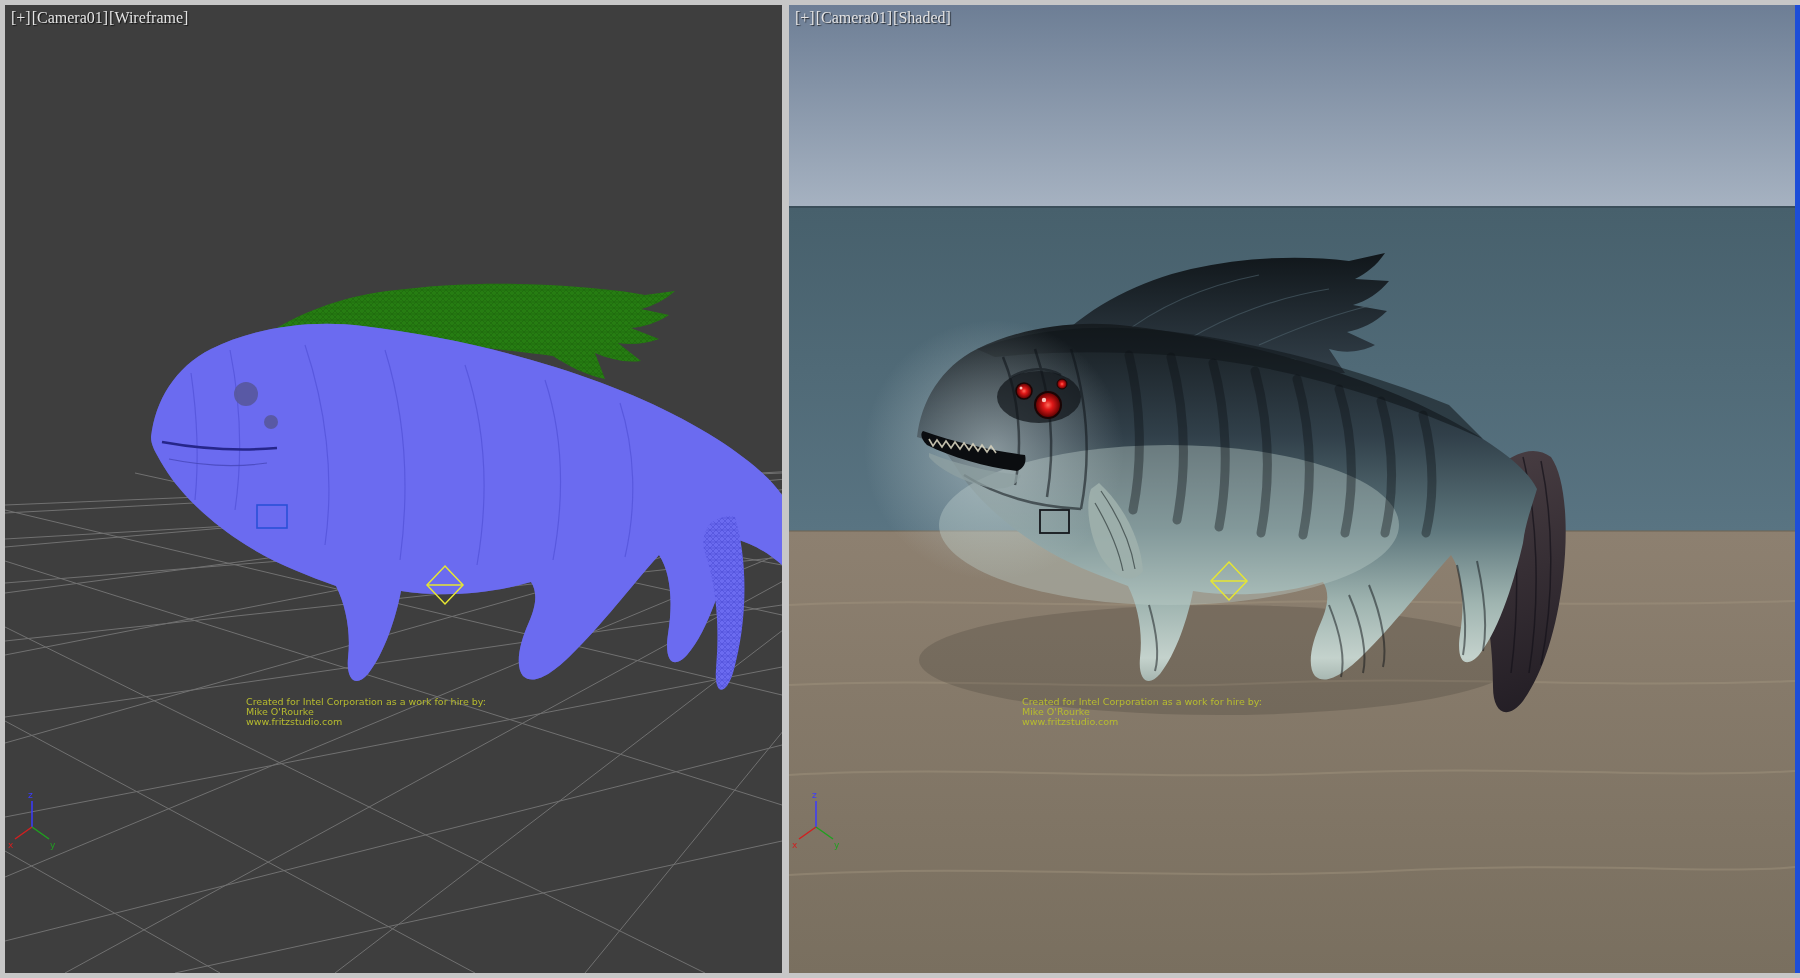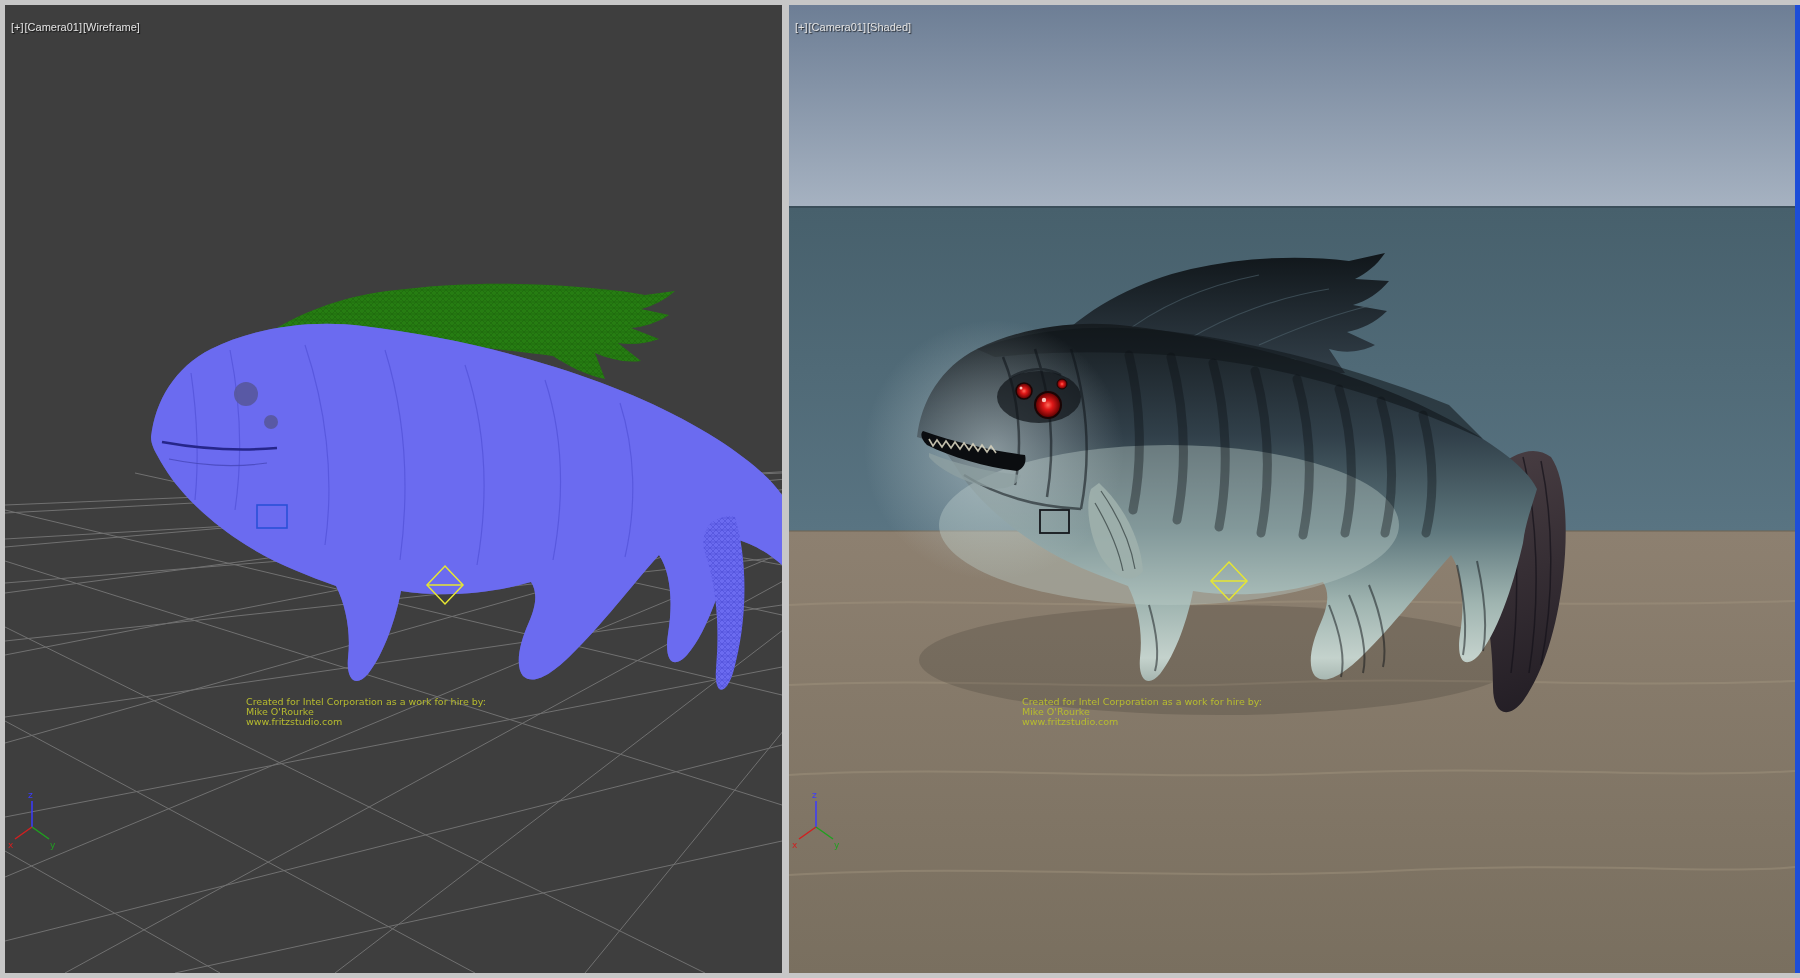--- a/index.html
+++ b/index.html
@@ -16,23 +16,23 @@
   .viewport{
     position:relative;
     height:968px;
     overflow:hidden;
     flex:none;
   }
   .viewport.left{width:777px;background:#3e3e3e;}
   .viewport.right{width:1115px;background:#1d4ed8;}
   .viewport svg{display:block;position:absolute;left:0;top:0;}
   .vp-label{
-    position:absolute;left:6px;top:16px;
-    font-family:Liberation Sans, sans-serif;
-    font-size:11px;color:#e4e4e4;
+    position:absolute;left:6px;top:4px;
+    font-family:Liberation Serif, serif;
+    font-size:16px;color:#e4e4e4;
     letter-spacing:0px;
     text-shadow:1px 1px 1px rgba(0,0,0,.7);
     z-index:5;
     white-space:nowrap;
     user-select:none;
   }
   .vp-label span{margin-right:1px;cursor:pointer;}
 </style>
 </head>
 <body>

